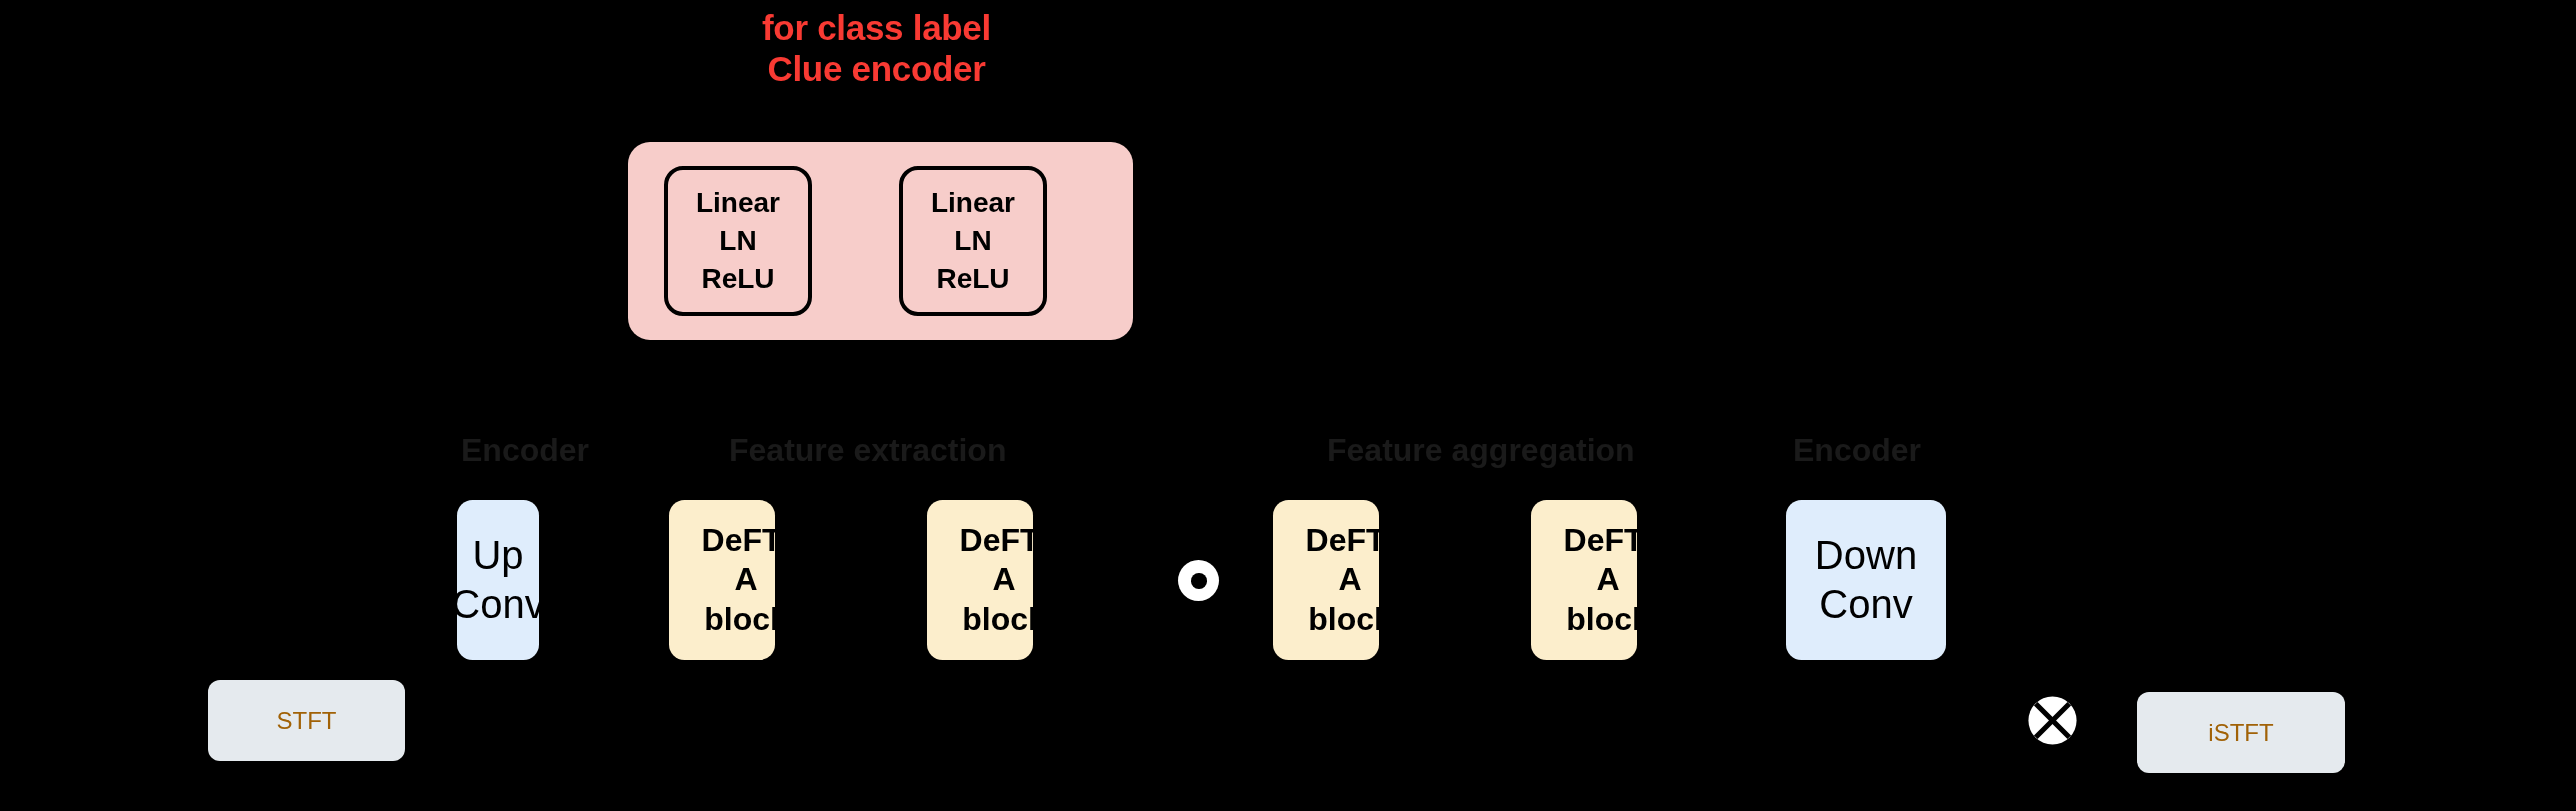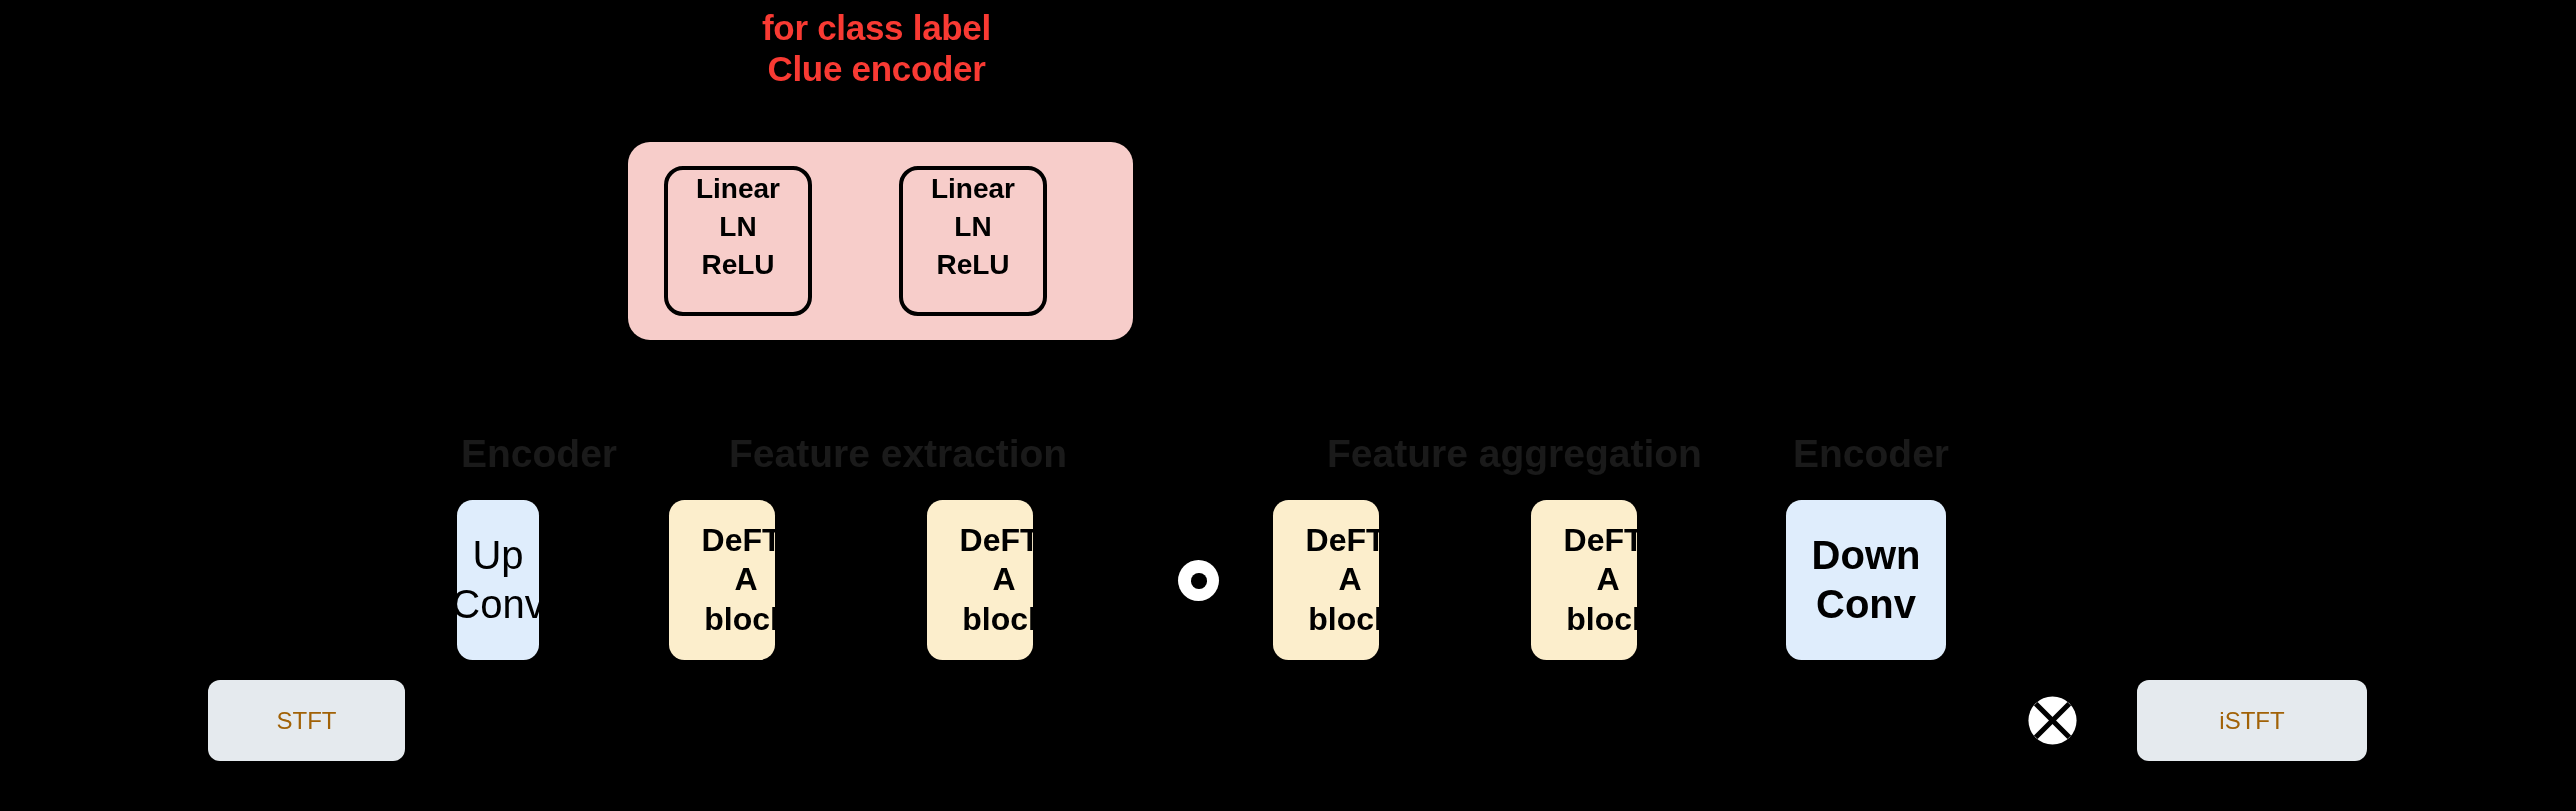--- a/index.html
+++ b/index.html
@@ -50,21 +50,21 @@
     top: 24px;
     width: 148px;
     height: 150px;
     background: #f7cdca;
     border: 4.3px solid #000000;
     border-radius: 19px;
     box-sizing: border-box;
     display: flex;
     flex-direction: column;
     align-items: center;
-    justify-content: flex-start;
+    justify-content: center;
     color: #000000;
     font-weight: bold;
     font-size: 28px;
     line-height: 1.36;
   }
   #linear-box-1 { left: 36px; }
   #linear-box-2 { left: 271px; }
   .linear-box span { display: block; }
 
   
@@ -85,21 +85,21 @@
   #panel-in-head   { left: 38px;  top: 229px; }
   #panel-mid-line  { left: 183px; top: 238px; width: 43px; }
   #panel-mid-head  { left: 222px; top: 229px; }
   #panel-out-line  { left: 273px; top: 238px; width: 38px; }
 
   
   .section-label {
     position: absolute;
     color: #1a1a1a;
     font-weight: bold;
-    font-size: 39px;
+    font-size: 32px;
     white-space: nowrap;
     top: 432px;
   }
 
   
   .proc-block {
     position: absolute;
     top: 500px;
     height: 160px;
     border-radius: 15.5px;
@@ -155,21 +155,21 @@
     background: #e5eaee;
     border-radius: 12px;
     display: flex;
     align-items: center;
     justify-content: center;
     color: #a16207;
     font-size: 24px;
     box-sizing: border-box;
   }
   #stft-box  { left: 208px;  width: 197px; }
-  #istft-box { left: 2137px; width: 230px; }
+  #istft-box { left: 2137px; width: 208px; margin-top: 12px; }
 
   
   #multiply {
     position: absolute;
     left: 2028px;
     top: 696px;
     width: 49px;
     height: 49px;
   }
 </style>
@@ -231,21 +231,21 @@
   <div class="proc-block deft" style="left:1273px; width:106px;">
     <span>DeFT-A</span>
     <span>block</span>
   </div>
 
   <div class="proc-block deft" style="left:1531px; width:106px;">
     <span>DeFT-A</span>
     <span>block</span>
   </div>
 
-  <div class="proc-block conv" style="left:1786px; width:160px;font-weight:bold;">
+  <div class="proc-block conv" style="left:1786px; width:160px;">
     <span>Down</span>
     <span>Conv</span>
   </div>
 
   <div class="xform-box" id="stft-box">
     <span>STFT</span>
   </div>
 
   <div id="multiply">
     <svg width="49" height="49" viewBox="0 0 57 57" aria-hidden="true">

